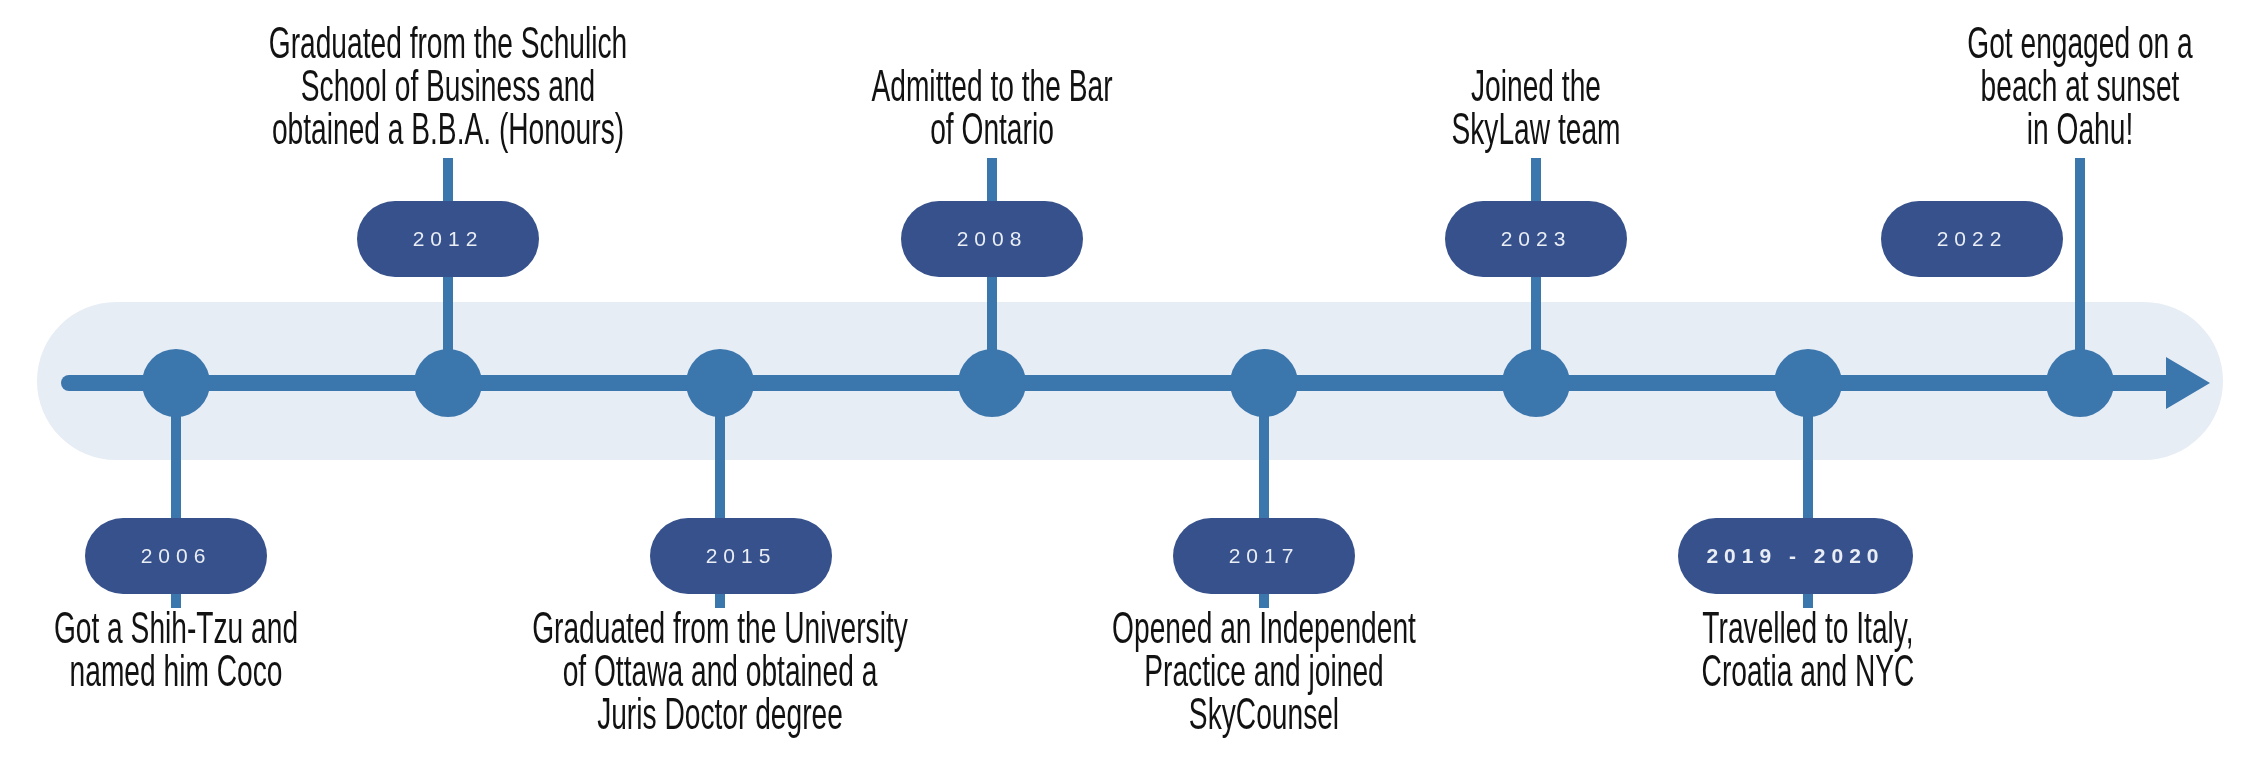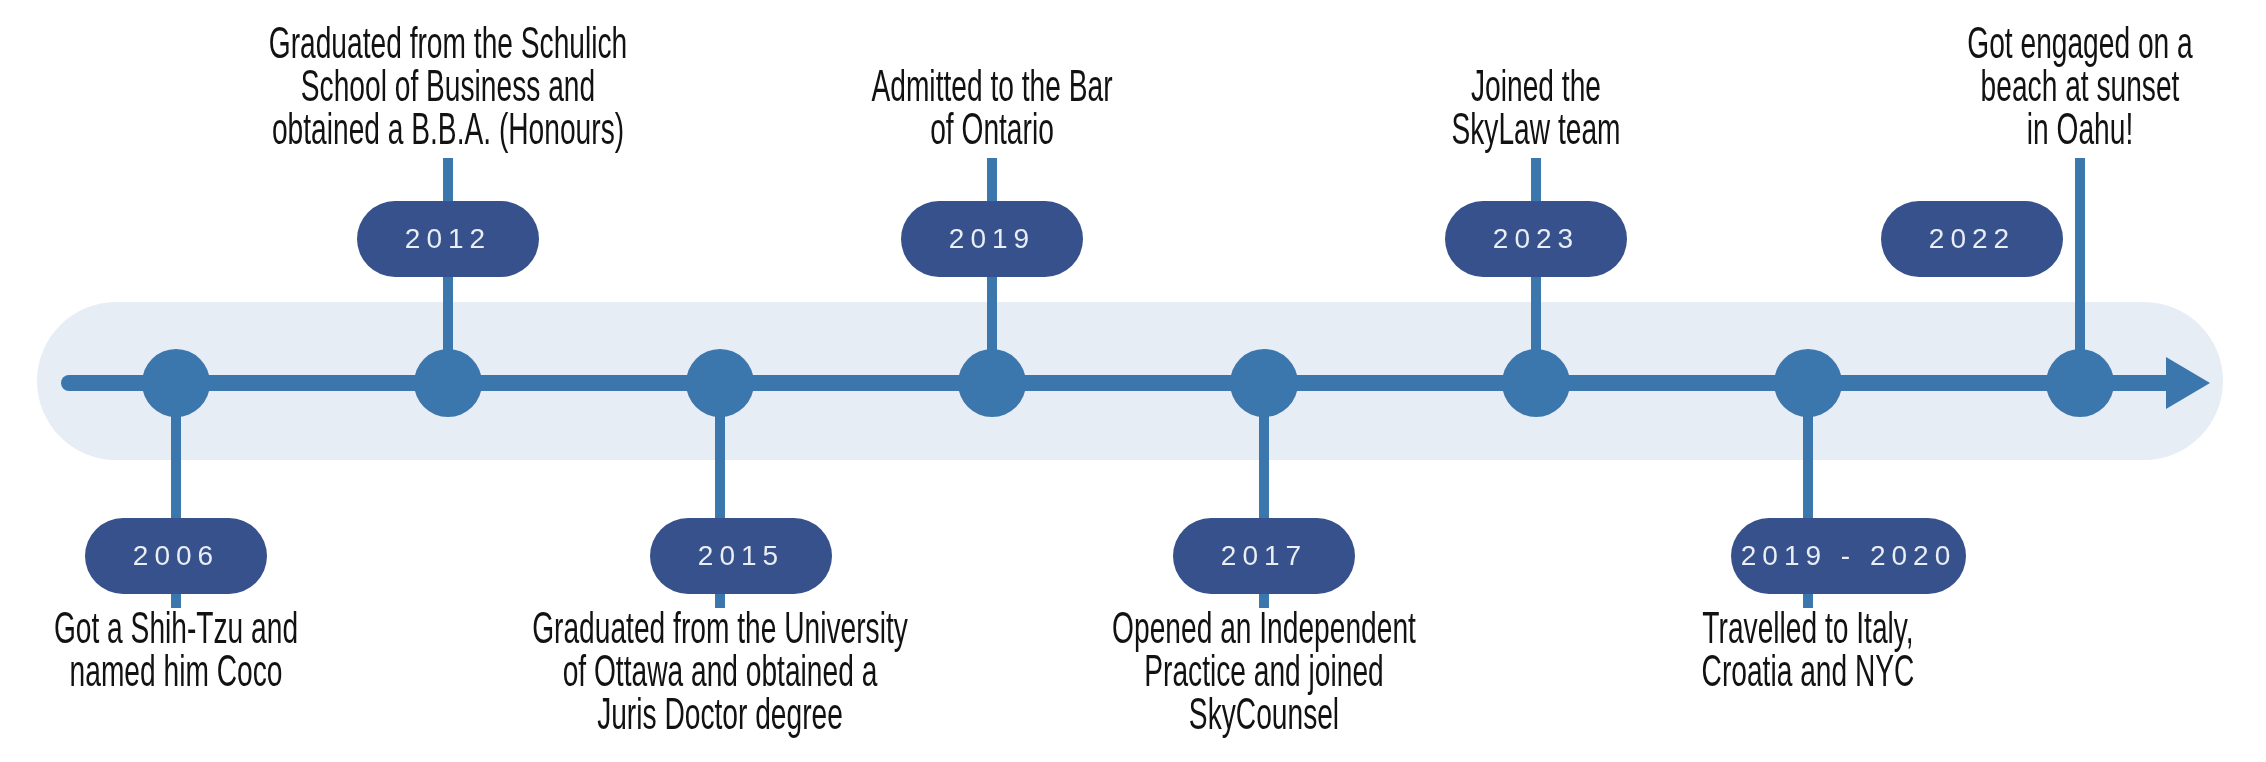--- a/index.html
+++ b/index.html
@@ -51,21 +51,21 @@
     width:68px;height:68px;border-radius:50%;
     background:var(--blue);
     z-index:4;
   }
   .pill{
     position:absolute;height:76px;
     border-radius:40px;
     background:var(--navy);
     color:var(--pilltext);
     display:flex;align-items:center;justify-content:center;
-    font-size:28px;letter-spacing:6px;
+    font-size:21px;letter-spacing:6px;
     z-index:5;
     white-space:nowrap;
   }
   .pill.above{top:201px;}
   .pill.below{top:490px;margin-top:28px;}
   .desc{
     position:absolute;width:680px;
     text-align:center;
     white-space:pre-line;
     font-size:44px;line-height:43px;
@@ -103,42 +103,42 @@
       <div class="dot" style="left: 686px;"></div>
       <div class="pill below" style="width: 182px; left: 650px;">
         <span>2015</span>
       </div>
       <div class="desc below" style="left: 380px;">Graduated from the University
 of Ottawa and obtained a
 Juris Doctor degree</div>
       <div class="connector above" style="left: 987px;"></div>
       <div class="dot" style="left: 958px;"></div>
       <div class="pill above" style="width: 182px; left: 901px;">
-        <span>2019</span>
+        <span>2008</span>
       </div>
       <div class="desc above" style="left: 652px;">Admitted to the Bar
 of Ontario</div>
       <div class="connector below" style="left: 1259px;"></div>
       <div class="dot" style="left: 1230px;"></div>
       <div class="pill below" style="width: 182px; left: 1173px;">
         <span>2017</span>
       </div>
       <div class="desc below" style="left: 924px;">Opened an Independent
 Practice and joined
 SkyCounsel</div>
       <div class="connector above" style="left: 1531px;"></div>
       <div class="dot" style="left: 1502px;"></div>
       <div class="pill above" style="width: 182px; left: 1445px;">
         <span>2023</span>
       </div>
       <div class="desc above" style="left: 1196px;">Joined the
 SkyLaw team</div>
       <div class="connector below" style="left: 1803px;"></div>
       <div class="dot" style="left: 1774px;"></div>
-      <div class="pill below" style="width: 235px; left: 1731px;">
+      <div class="pill below" style="width: 235px; left: 1678px; font-weight: bold;">
         <span>2019 - 2020</span>
       </div>
       <div class="desc below" style="left: 1468px;">Travelled to Italy,
 Croatia and NYC</div>
       <div class="connector above" style="left: 2075px;"></div>
       <div class="dot" style="left: 2046px;"></div>
       <div class="pill above" style="width: 182px; left: 1881px;">
         <span>2022</span>
       </div>
       <div class="desc above" style="left: 1740px;">Got engaged on a

